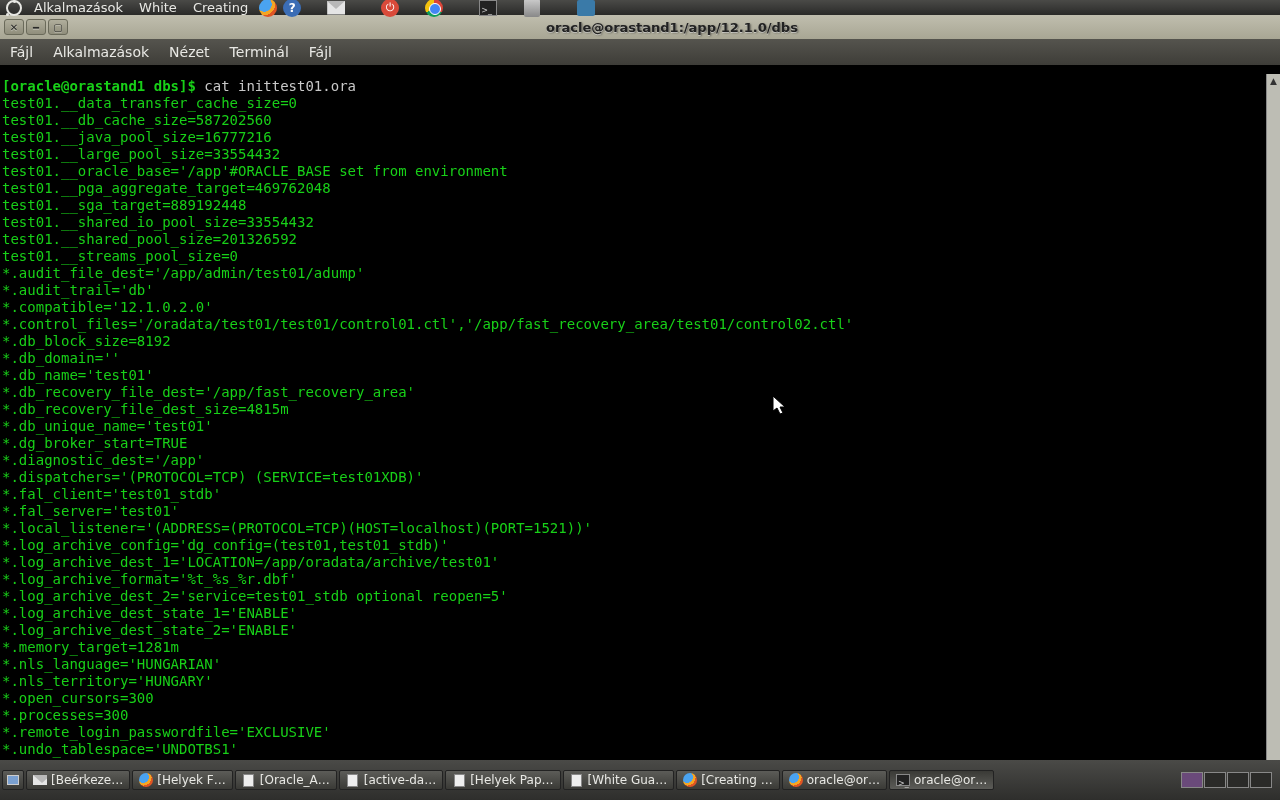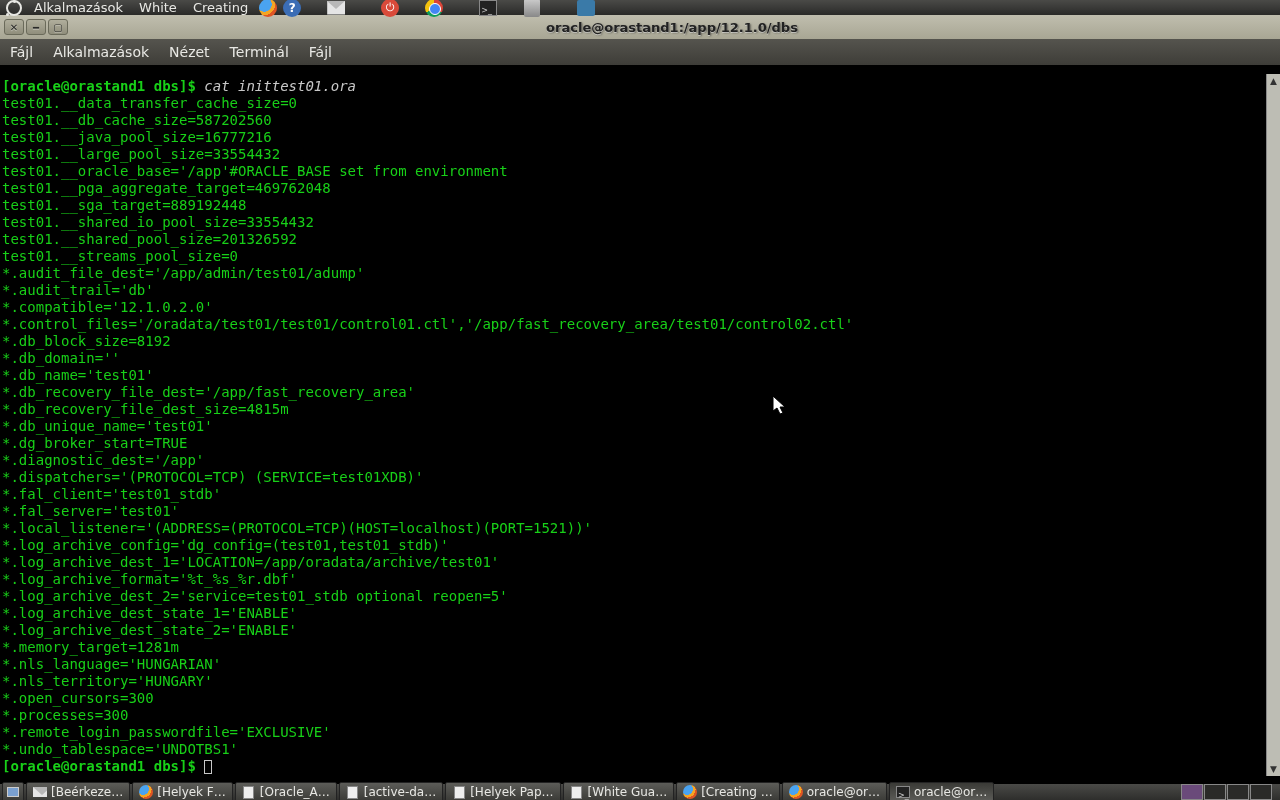--- a/index.html
+++ b/index.html
@@ -116,21 +116,21 @@
   background:#000;
   font-family: "DejaVu Sans Mono", "Liberation Mono", monospace;
   font-size: 14px;
   line-height: 17px;
   color:#18d018;
   white-space: pre;
   padding: 4px 0 0 2px;
   overflow:hidden;
 }
 .term-prompt { color:#18d018; font-weight:bold; }
-.term-cmd { color:#c8c8c8;font-style:italic; }
+.term-cmd { color:#c8c8c8; }
 .cursor-block {
   display:inline-block; width:8px; height:14px;
   border:1px solid #c8c8c8;
   vertical-align: text-bottom;
 }
 .term-scroll {
   width:14px;
   background:#bdbdb4;
   position:relative;
   border-left:1px solid #888;
@@ -139,21 +139,21 @@
   position:absolute; left:0; right:0; height:14px;
   background:#bdbdb4;
   display:flex; align-items:center; justify-content:center;
   font-size:9px; color:#333;
 }
 .term-scroll-up { top:0; }
 .term-scroll-down { bottom:0; }
 
 
 .bottom-panel {
-  position:absolute; left:0; right:0; bottom:0; height:16px;
+  position:absolute; left:0; right:0; bottom:0; height:40px;
   background: linear-gradient(to bottom, #4a4a47 0%, #2e2e2c 100%);
   display:flex;
   align-items:center;
   gap:2px;
   padding: 0 2px;
 }
 .task-btn {
   height:20px;
   display:flex; align-items:center; gap:4px;
   padding: 0 6px;

